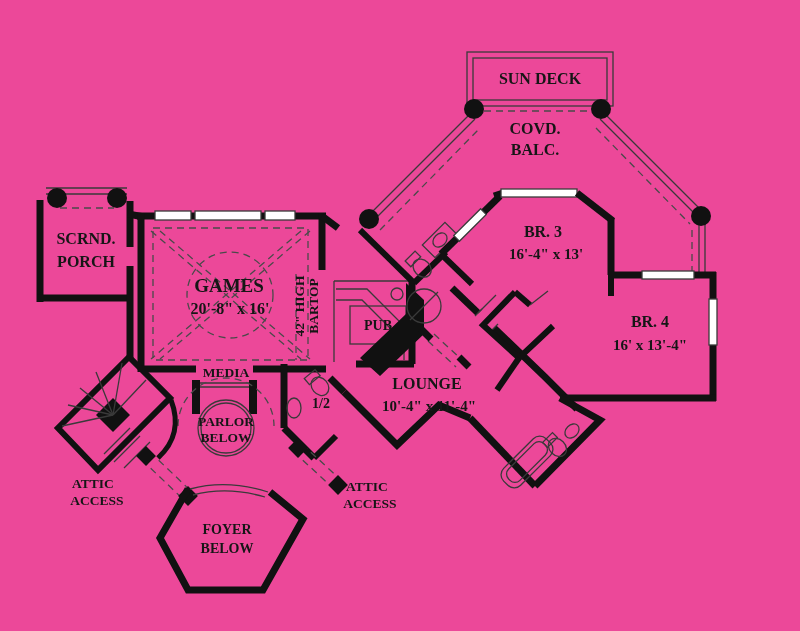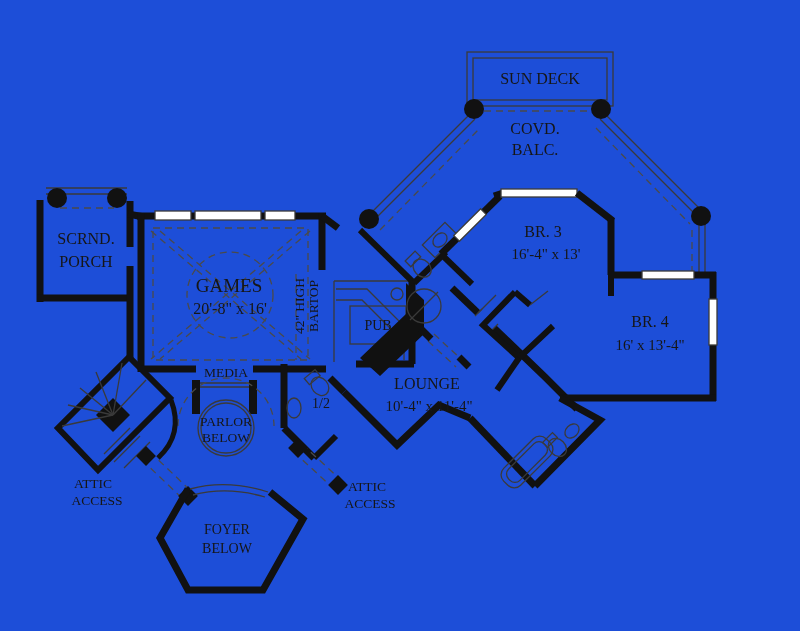--- a/index.html
+++ b/index.html
@@ -1,16 +1,16 @@
 <!DOCTYPE html>
 <html><head>
 <meta charset="utf-8">
 <style>
   html,body{margin:0;padding:0;background:#fff;}
-  .page{width:800px;height:631px;background:#1d4ed8;position:relative;overflow:hidden;}
+  .page{width:800px;height:631px;background:#ec4899;position:relative;overflow:hidden;font-weight:bold;}
   svg{display:block;}
   .w{stroke:#111;stroke-width:7;fill:none;stroke-linecap:butt;}
   .w6{stroke:#111;stroke-width:6;fill:none;}
   .w5{stroke:#111;stroke-width:5;fill:none;}
   .t{stroke:#3a3a3a;stroke-width:1.3;fill:none;}
   .tw{stroke:#3a3a3a;stroke-width:1.3;fill:#fff;}
   .d{stroke:#4a4a4a;stroke-width:1.3;fill:none;stroke-dasharray:7 5;}
   .blk{fill:#111;stroke:none;}
   text{font-family:"Liberation Serif","DejaVu Serif",serif;fill:#161616;text-anchor:middle;}
   .fs19{font-size:19px;}.fs16{font-size:16px;}.fs15{font-size:15px;}

